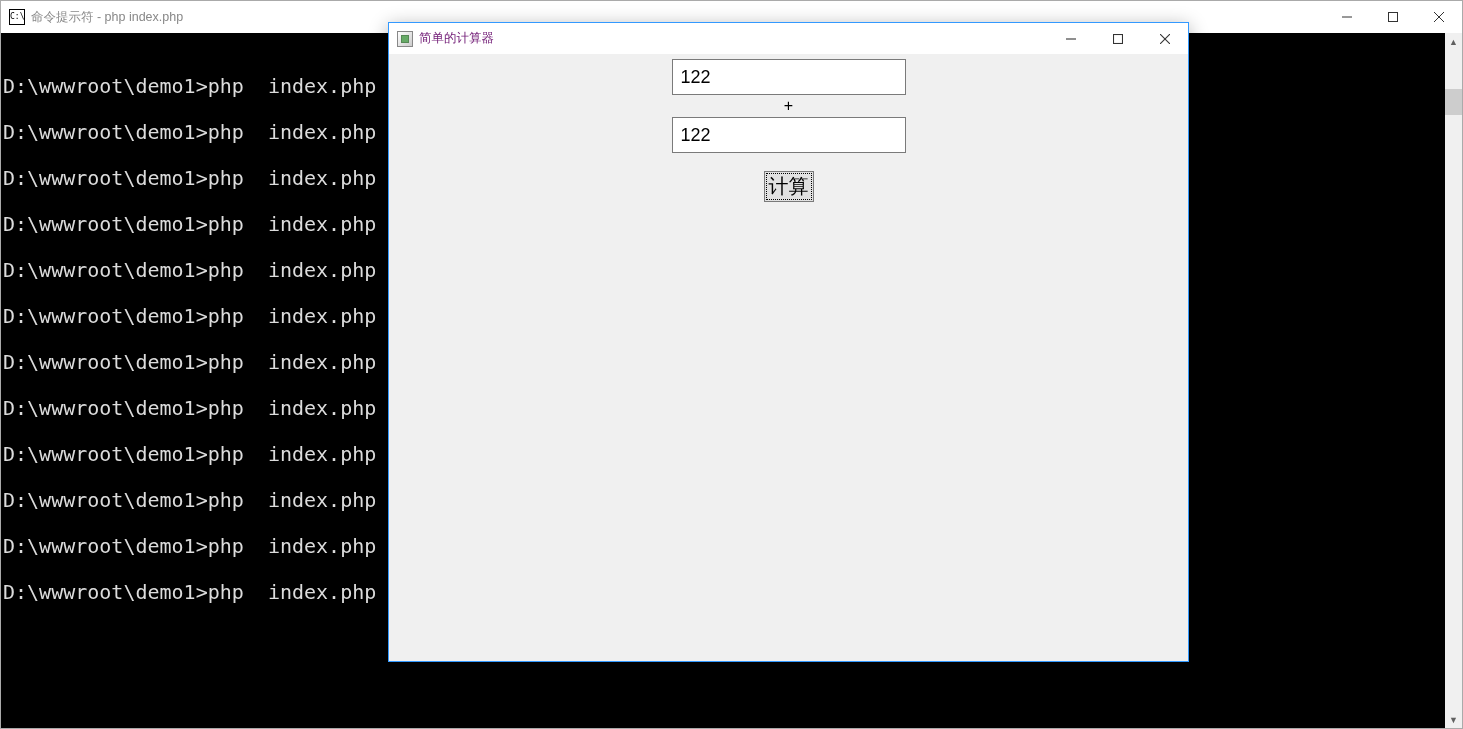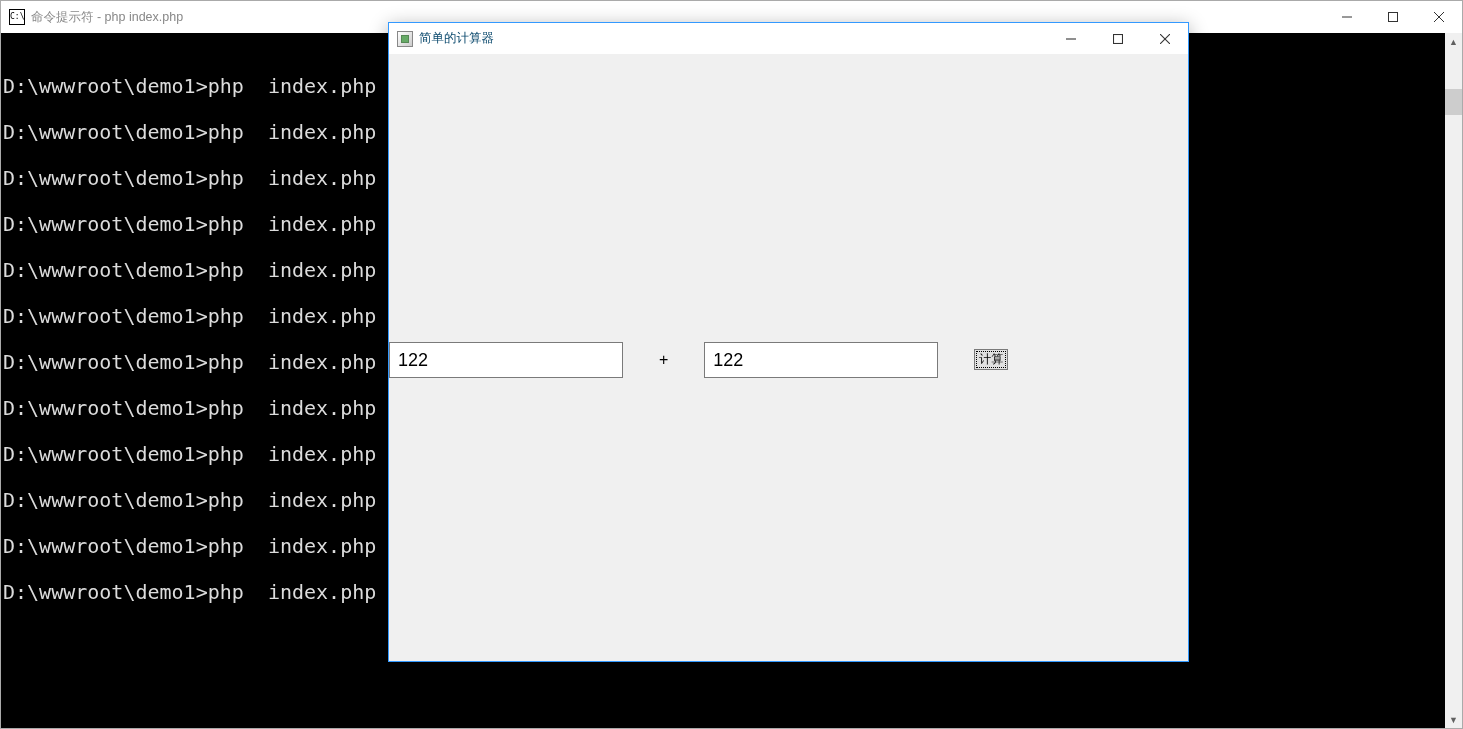--- a/index.html
+++ b/index.html
@@ -97,21 +97,21 @@
     border: 1px solid #3399ff;
     box-shadow: 0 4px 18px rgba(0,0,0,0.32);
   }
   .calc-titlebar {
     height: 31px;
     background: #ffffff;
     display: flex;
     align-items: center;
     padding-left: 8px;
     font-size: 12.5px;
-    color: #0c4a6e;
+    color: #701a75;
     position: relative;
   }
   .calc-icon {
     width: 16px; height: 16px;
     margin-right: 6px;
     border: 1px solid #888;
     background: linear-gradient(135deg,#fff,#ccc);
     position: relative;
   }
   .calc-icon::after {
@@ -124,43 +124,42 @@
   }
   .calc-controls .btn {
     width: 47px; height: 31px;
     display:flex; align-items:center; justify-content:center;
   }
   .calc-controls .btn svg { width: 10px; height: 10px; stroke:#333; stroke-width:1.1; fill:none; }
 
   .calc-body {
     position: absolute; left:0; right:0; top:31px; bottom:0;
     background:#f0f0f0;
-    display:flex; flex-direction:row; align-items:center;
+    display:flex; flex-direction:column; align-items:center;
     padding-top: 5px;
-    gap: 36px;
   }
   .calc-input {
     width: 234px; height: 36px;
     border: 1px solid #7a7a7a;
     background: #fff;
     font-size: 18px;
     padding: 0 8px;
     font-family: "Microsoft YaHei", sans-serif;
     margin: 0;
   }
   .calc-op {
     font-size: 16px;
     color: #000;
     height: 22px; line-height: 22px;
     text-align: center;
   }
   .calc-calc-btn {
-    margin-top: 2px;
+    margin-top: 18px;
     margin-bottom: 3px;
-    font-size: 12px;
+    font-size: 20px;
     padding: 1px 4px;
     border: 1px solid #7a7a7a;
     outline: 1px dotted #000;
     outline-offset: -3px;
     background: #e1e1e1;
     font-family: "Microsoft YaHei", sans-serif;
   }
 </style>
 </head>
 <body>

